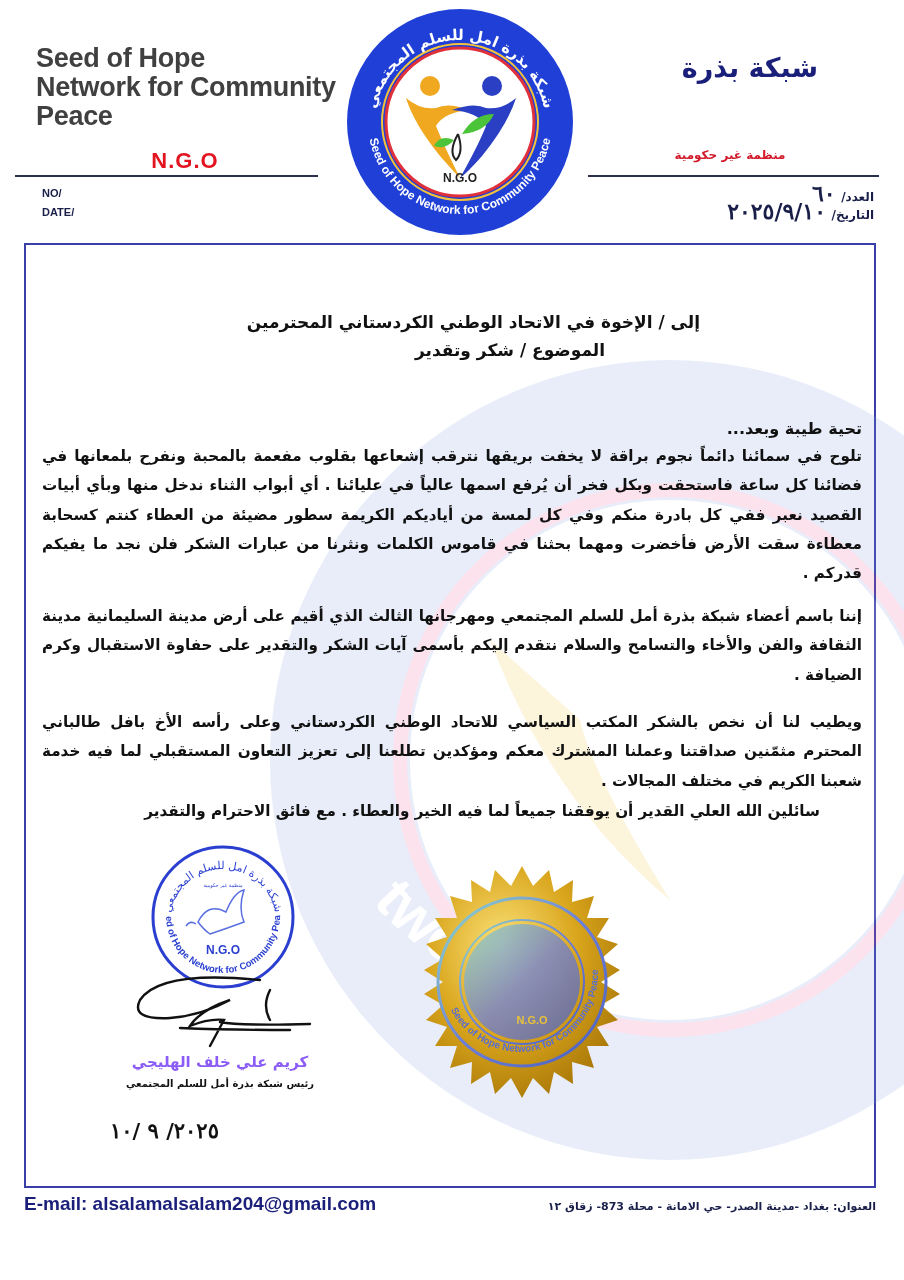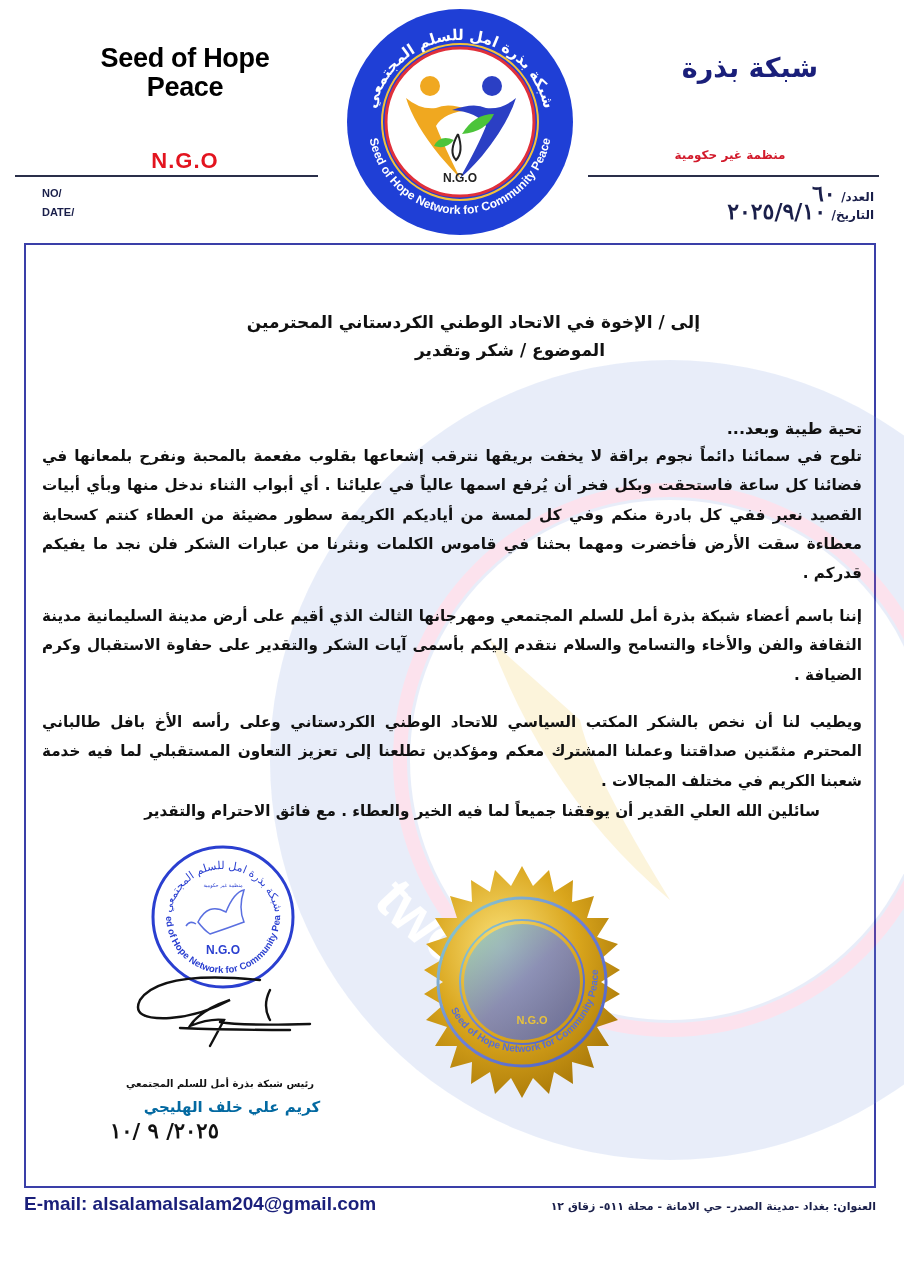--- a/index.html
+++ b/index.html
@@ -4,22 +4,22 @@
 <style>
   html, body { margin: 0; padding: 0; }
   body {
     width: 904px; height: 1280px; background: #ffffff; position: relative; overflow: hidden;
     font-family: "DejaVu Sans", sans-serif;
   }
   .abs { position: absolute; }
 
   
   .en-title {
-    left: 20px; top: 44px; width: 330px; text-align: center;
-    color: #000000; font-family: "Liberation Sans", sans-serif; font-weight: bold;
+    left: 36px; top: 44px; width: 330px; text-align: left;
+    color: #404040; font-family: "Liberation Sans", sans-serif; font-weight: bold;
     line-height: 29px; font-size: 27px; letter-spacing: -0.3px;
   }
   .en-ngo {
     left: 20px; top: 148px; width: 330px; text-align: center;
     color: #e3141f; font-family: "Liberation Sans", sans-serif; font-weight: bold; font-size: 22px;
     letter-spacing: 1px;
   }
   .rule-left { left: 15px; top: 175px; width: 303px; height: 2px; background: #2a2f4a; }
   .rule-right { left: 588px; top: 175px; width: 291px; height: 2px; background: #2a2f4a; }
   .en-meta {
@@ -60,35 +60,36 @@
   .greeting { top: 411px; font-size: 16px; }
   .para { font-size: 15.2px; line-height: 29.3px; text-align-last: right; }
   .p1 { top: 434px; }
   .p2 { top: 594px; }
   .p3 { top: 700px; }
   .closing { left: 120px; width: 700px; top: 802px; direction: rtl; text-align: right; font-weight: bold; font-size: 15.2px; color: #111; }
 
   
   .stamp { left: 148px; top: 842px; width: 150px; height: 150px; }
   .signature { left: 120px; top: 960px; width: 200px; height: 95px; }
-  .sig-name { left: 112px; top: 1053px; width: 240px; text-align: center; direction: rtl; font-weight: bold; font-size: 15px; color: #0369a1; margin-top: 45px; }
+  .sig-name { left: 100px; top: 1053px; width: 240px; text-align: center; direction: rtl; font-weight: bold; font-size: 15px; color: #8b5cf6; }
   .sig-title { left: 70px; top: 1078px; width: 300px; text-align: center; direction: rtl; font-weight: bold; font-size: 10px; color: #111; }
   .sig-date { left: 110px; top: 1118px; width: 220px; text-align: left; font-weight: bold; font-size: 21px; color: #111; font-family: "DejaVu Serif", serif; letter-spacing: 1px; }
 
   .gold-seal { left: 402px; top: 862px; width: 240px; height: 240px; }
 
   
   .footer-email { left: 24px; top: 1193px; font-family: "Liberation Sans", sans-serif; font-weight: bold; font-size: 19px; color: #1a1f7a; }
   .footer-address { left: 520px; top: 1200px; width: 356px; text-align: right; direction: rtl; font-weight: bold; font-size: 11px; color: #1a1f4a; }
 </style>
 </head>
 <body>
 
 <div class="abs en-title">
   <div>Seed of Hope</div>
+  <div>Network for Community</div>
   <div>Peace</div>
 </div>
 <div class="abs en-ngo">N.G.O</div>
 <div class="abs rule-left"></div>
 <div class="abs en-meta" style="top:187px">NO/</div>
 <div class="abs en-meta" style="top:206px">DATE/</div>
 
 <div class="abs ar-title">
   <div style="padding-left:40px">شبكة بذرة</div>
 </div>
@@ -210,13 +211,13 @@
     <circle cx="120" cy="120" r="58" fill="url(#holo)" opacity="0.75"></circle>
     <circle cx="120" cy="120" r="62" fill="none" stroke="url(#holo)" stroke-width="2"></circle>
     <text x="130" y="162" text-anchor="middle" font-family="Liberation Sans, sans-serif" font-size="11" font-weight="bold" fill="#e8c23a">N.G.O</text>
     <text font-family="Liberation Sans, sans-serif" font-size="10" font-weight="bold" fill="#5a6fd0">
       <textPath href="#gsArc" startOffset="50%" text-anchor="middle">Seed of Hope Network for Community Peace</textPath>
     </text>
   </svg>
 </div>
 
 <div class="abs footer-email">E-mail: alsalamalsalam204@gmail.com</div>
-<div class="abs footer-address">العنوان: بغداد -مدينة الصدر- حي الامانة - محلة ٥١١- زقاق ١٢</div>
+<div class="abs footer-address">العنوان: بغداد -مدينة الصدر- حي الامانة - محلة 873- زقاق ١٢</div>
 
 </body></html>

